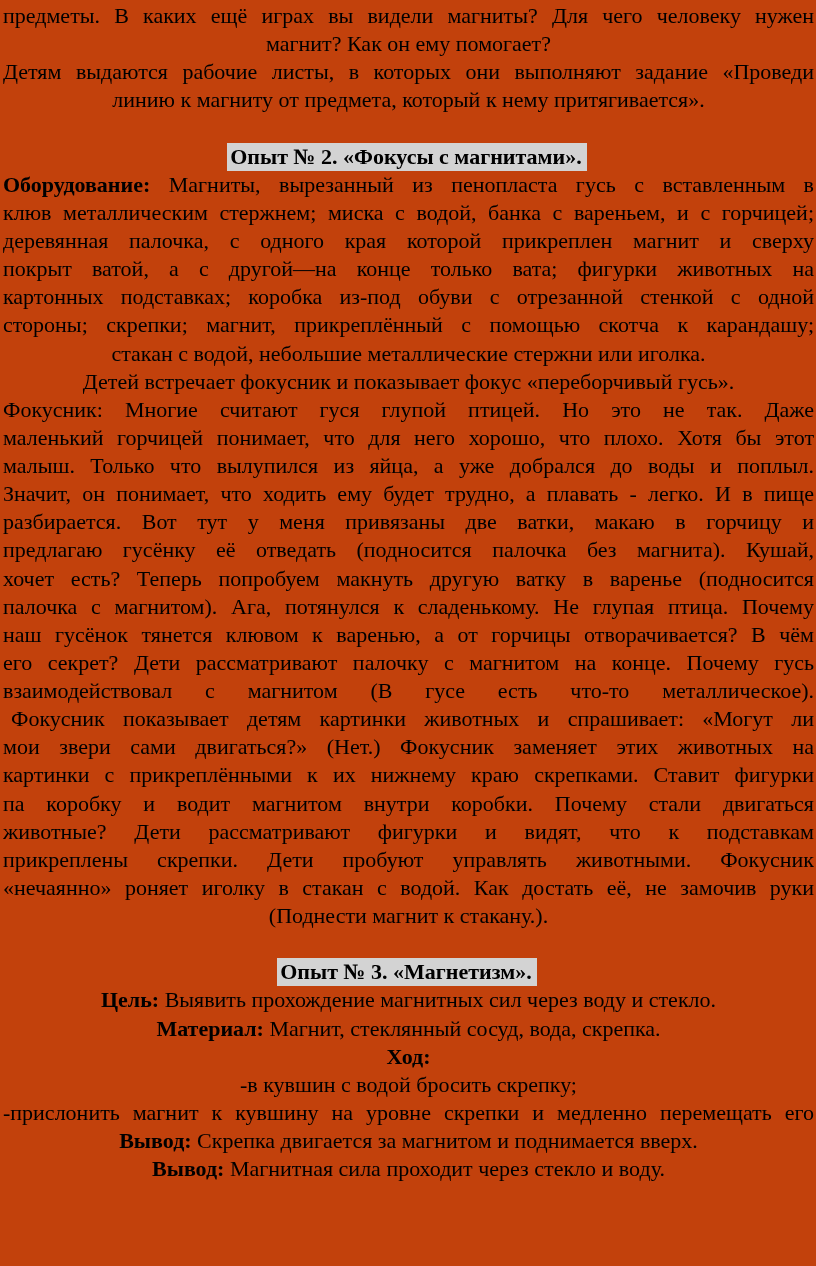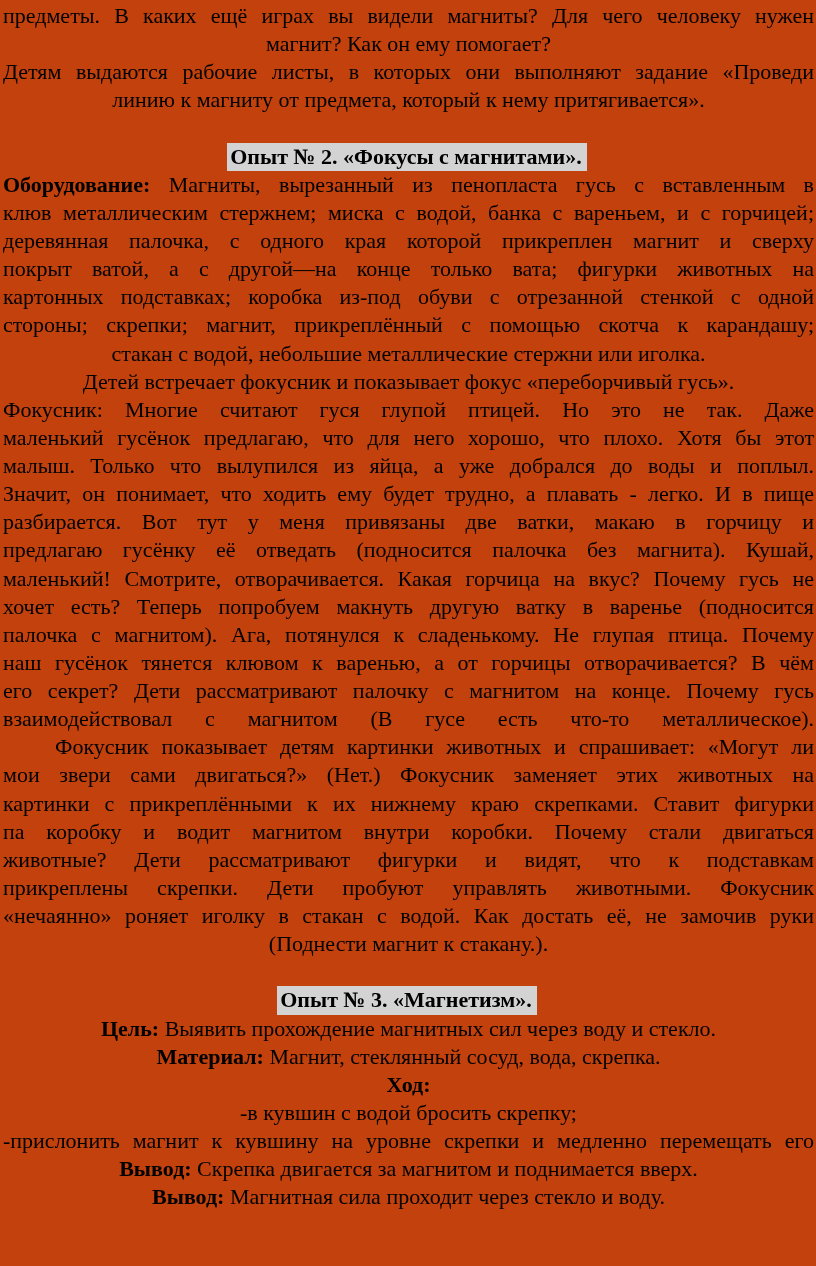--- a/index.html
+++ b/index.html
@@ -25,21 +25,20 @@
     overflow: hidden;
     text-align: center;
     white-space: normal;
   }
   .line.j {
     text-align: justify;
     text-align-last: justify;
   }
   .line.ind {
     padding-left: 8px;
-    margin-left: 44px;
   }
   .line b {
     font-weight: bold;
   }
   .hl {
     background: var(--hl-color, #d3d3d3);
     padding: 2px 5px 3px 3px;
     margin-left: -3px;
   }
 </style>
@@ -55,26 +54,25 @@
     <div class="line"><span class="hl"><b>Опыт № 2. «Фокусы с магнитами».</b></span></div>
     <div class="line j"><b>Оборудование:</b> Магниты, вырезанный из пенопласта гусь с вставленным в</div>
     <div class="line j">клюв металлическим стержнем; миска с водой, банка с вареньем, и с горчицей;</div>
     <div class="line j">деревянная палочка, с одного края которой прикреплен магнит и сверху</div>
     <div class="line j">покрыт ватой, а с другой—на конце только вата; фигурки животных на</div>
     <div class="line j">картонных подставках; коробка из-под обуви с отрезанной стенкой с одной</div>
     <div class="line j">стороны; скрепки; магнит, прикреплённый с помощью скотча к карандашу;</div>
     <div class="line">стакан с водой, небольшие металлические стержни или иголка.</div>
     <div class="line">Детей встречает фокусник и показывает фокус «переборчивый гусь».</div>
     <div class="line j">Фокусник: Многие считают гуся глупой птицей. Но это не так. Даже</div>
-    <div class="line j">маленький гусёнок предлагаю, что для него хорошо, что плохо. Хотя бы этот</div>
+    <div class="line j">маленький горчицей понимает, что для него хорошо, что плохо. Хотя бы этот</div>
     <div class="line j">малыш. Только что вылупился из яйца, а уже добрался до воды и поплыл.</div>
     <div class="line j">Значит, он понимает, что ходить ему будет трудно, а плавать - легко. И в пище</div>
     <div class="line j">разбирается. Вот тут у меня привязаны две ватки, макаю в горчицу и</div>
     <div class="line j">предлагаю гусёнку её отведать (подносится палочка без магнита). Кушай,</div>
-    <div class="line j">маленький! Смотрите, отворачивается. Какая горчица на вкус? Почему гусь не</div>
     <div class="line j">хочет есть? Теперь попробуем макнуть другую ватку в варенье (подносится</div>
     <div class="line j">палочка с магнитом). Ага, потянулся к сладенькому. Не глупая птица. Почему</div>
     <div class="line j">наш гусёнок тянется клювом к варенью, а от горчицы отворачивается? В чём</div>
     <div class="line j">его секрет? Дети рассматривают палочку с магнитом на конце. Почему гусь</div>
     <div class="line j">взаимодействовал с магнитом (В гусе есть что-то металлическое).</div>
     <div class="line j ind">Фокусник показывает детям картинки животных и спрашивает: «Могут ли</div>
     <div class="line j">мои звери сами двигаться?» (Нет.) Фокусник заменяет этих животных на</div>
     <div class="line j">картинки с прикреплёнными к их нижнему краю скрепками. Ставит фигурки</div>
     <div class="line j">па коробку и водит магнитом внутри коробки. Почему стали двигаться</div>
     <div class="line j">животные? Дети рассматривают фигурки и видят, что к подставкам</div>

